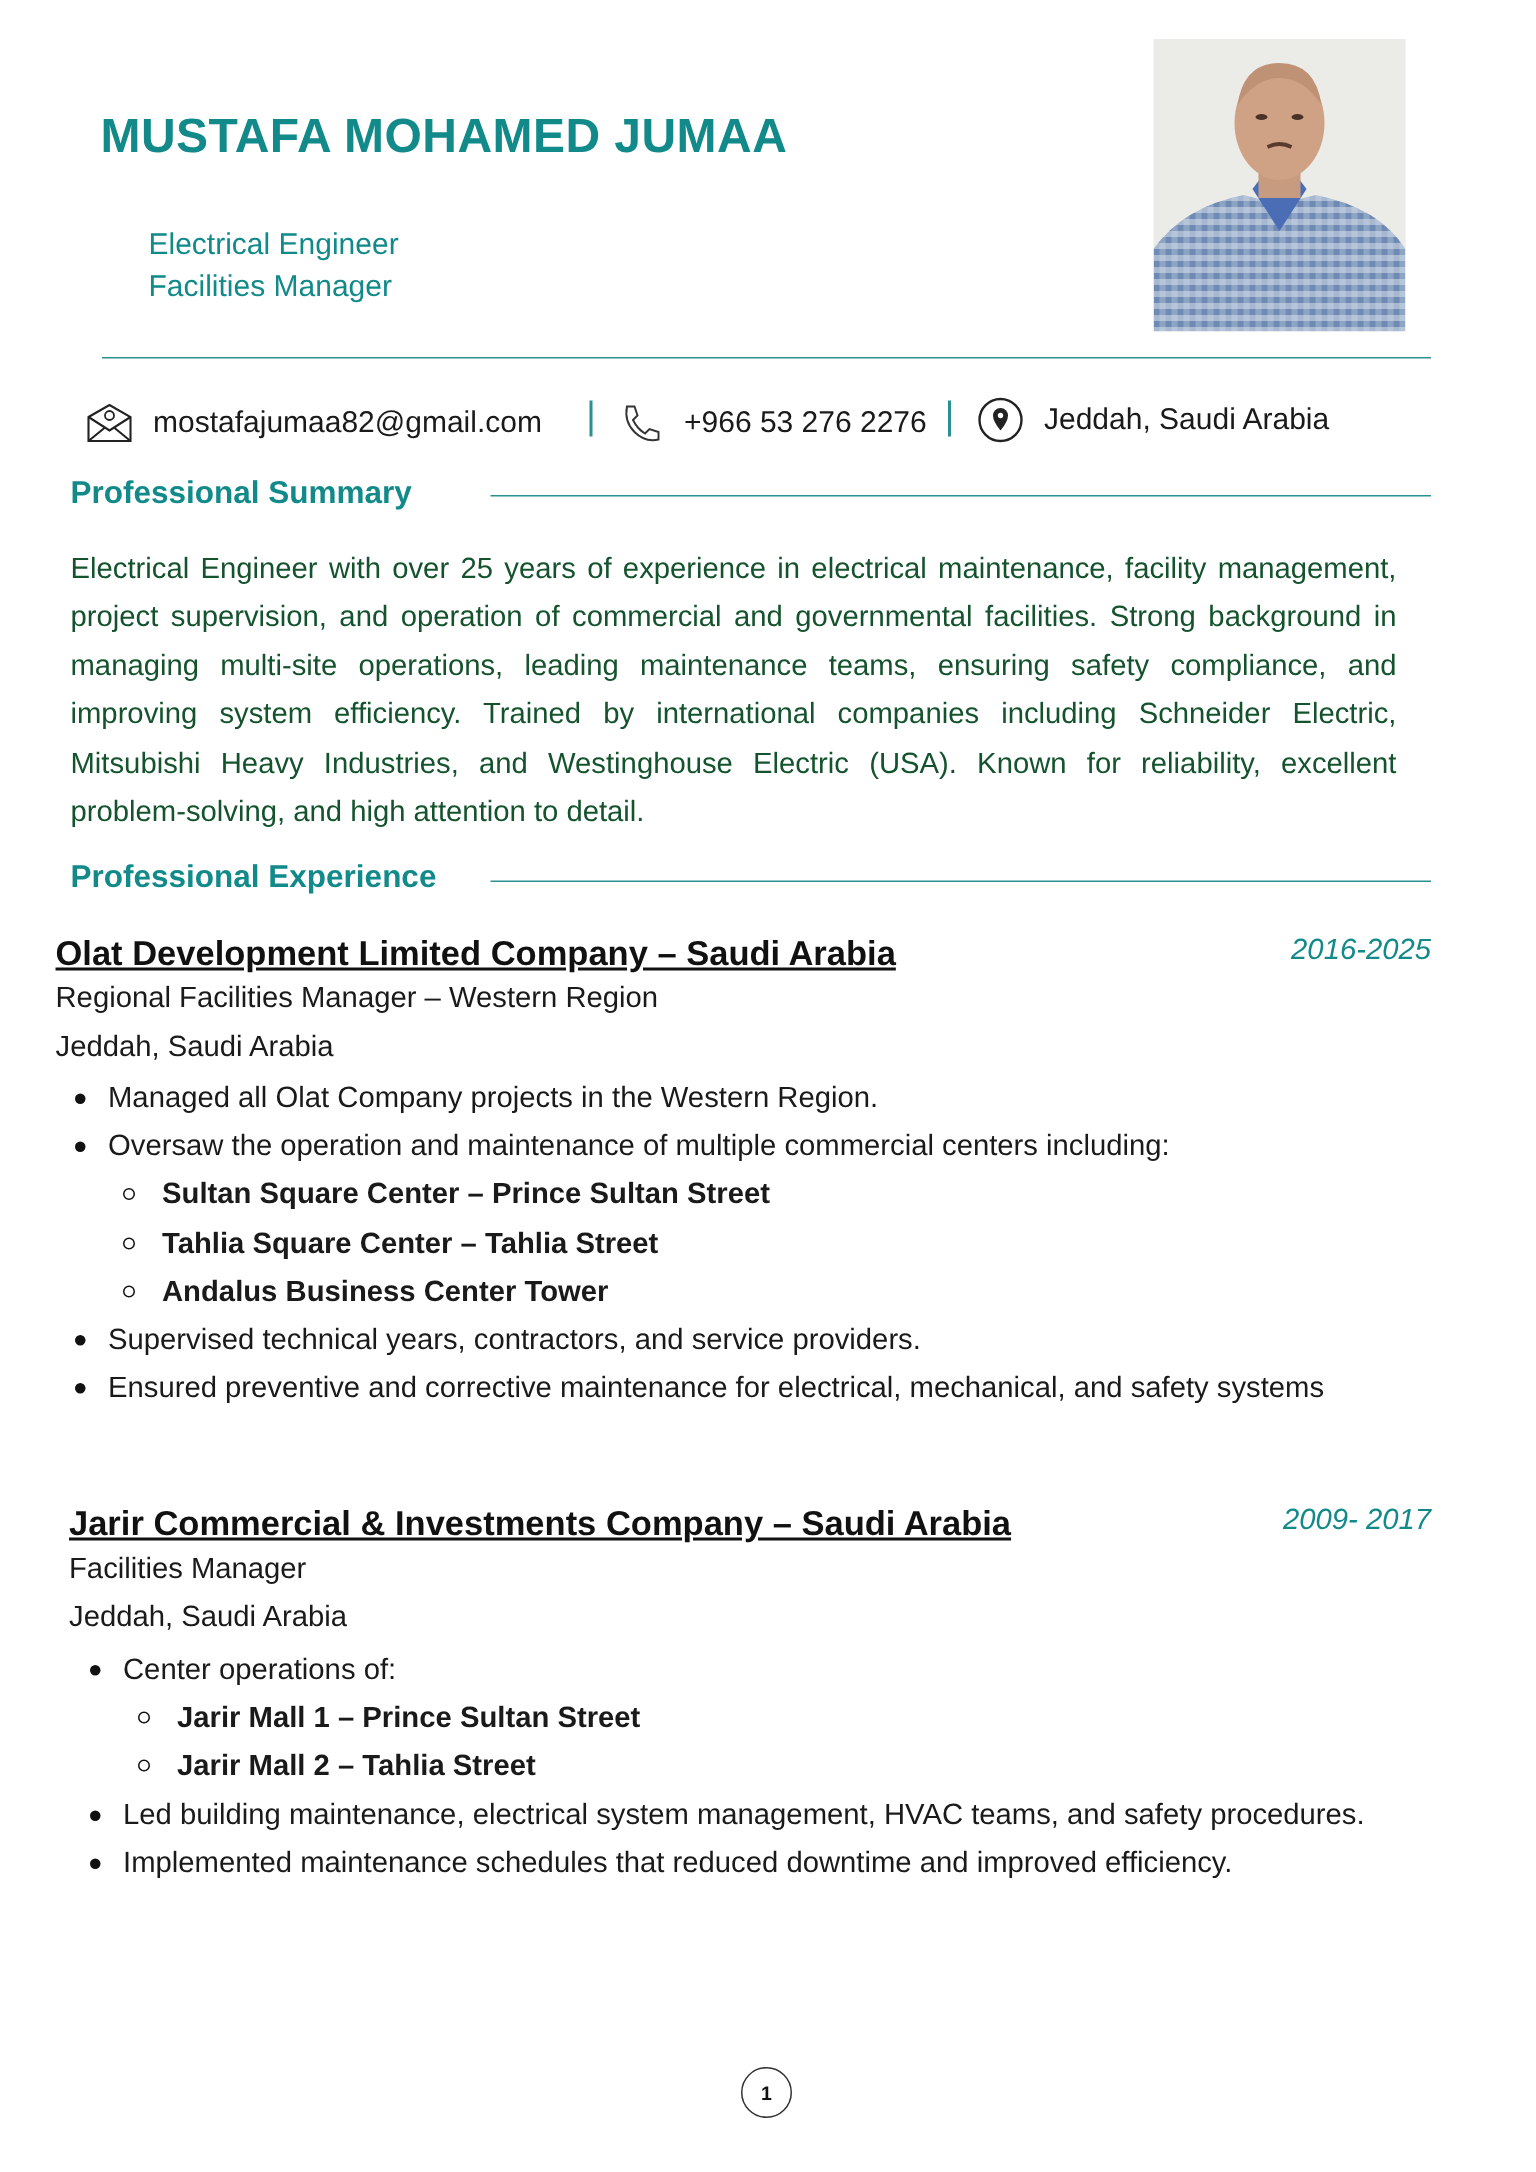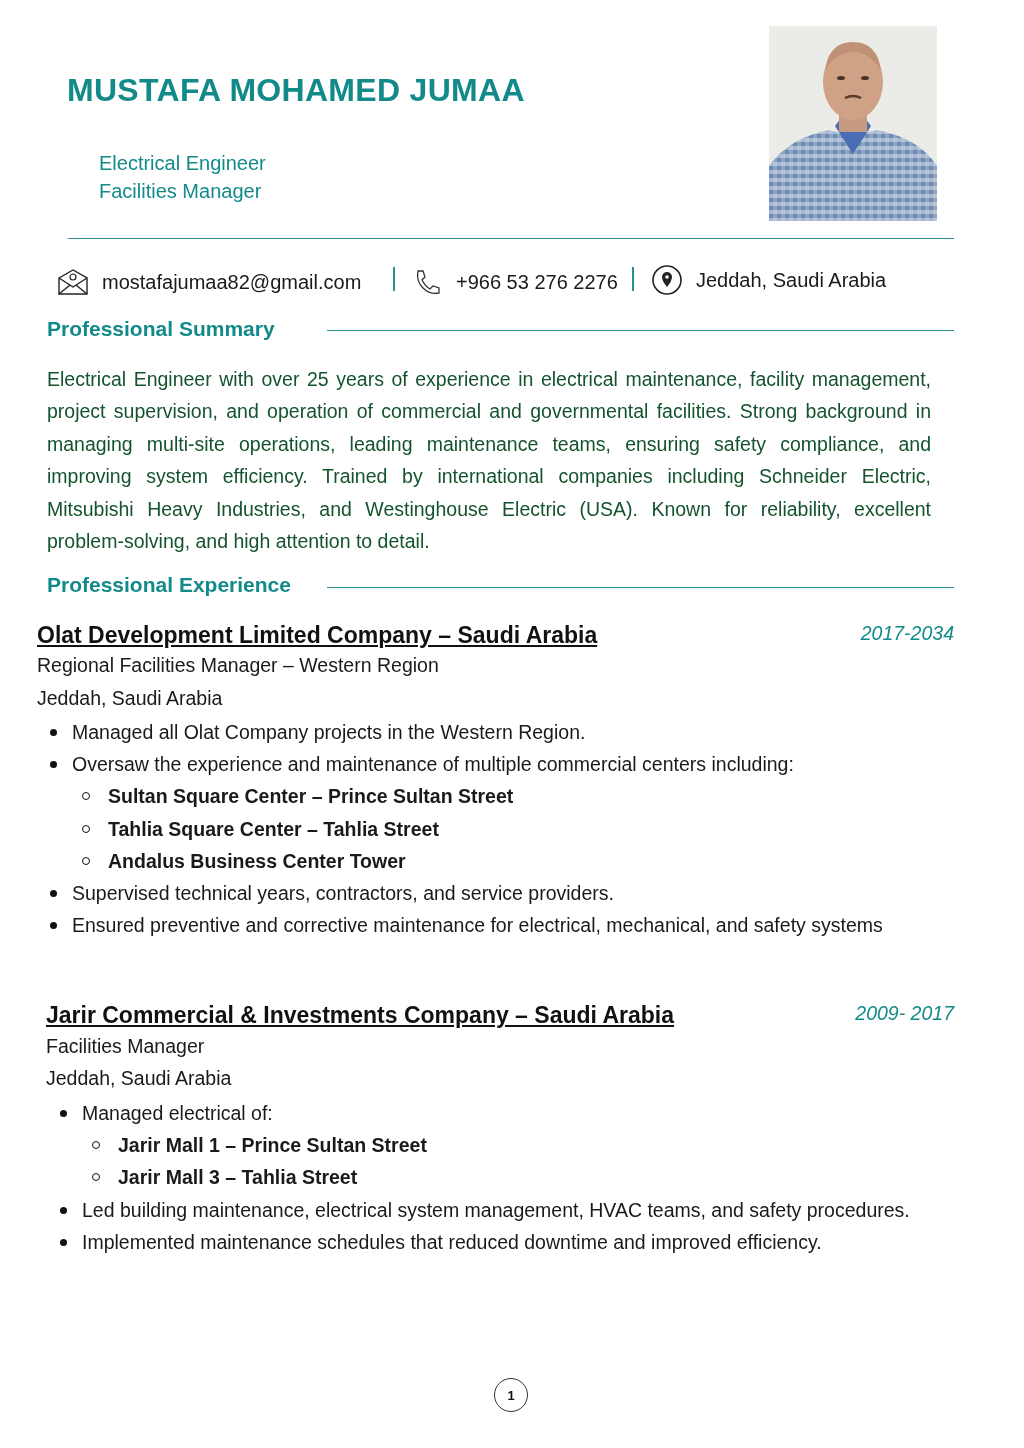--- a/index.html
+++ b/index.html
@@ -109,46 +109,46 @@
 </div>
 
 <div class="sec-head" style="top:317px;">Professional Summary</div>
 <div class="sec-line" style="left:327px; top:330px; width:627px;"></div>
 <div class="summary">Electrical Engineer with over 25 years of experience in electrical maintenance, facility management, project supervision, and operation of commercial and governmental facilities. Strong background in managing multi-site operations, leading maintenance teams, ensuring safety compliance, and improving system efficiency. Trained by international companies including Schneider Electric, Mitsubishi Heavy Industries, and Westinghouse Electric (USA). Known for reliability, excellent problem-solving, and high attention to detail.</div>
 
 <div class="sec-head" style="top:573px;">Professional Experience</div>
 <div class="sec-line" style="left:327px; top:587px; width:627px;"></div>
 
 <div class="job-head" style="left:37px; top:622px;">Olat Development Limited Company – Saudi Arabia</div>
-<div class="job-date" style="top:622px;">2017-2034</div>
+<div class="job-date" style="top:622px;">2016-2025</div>
 <div class="job-line" style="left:37px; top:654px;">Regional Facilities Manager – Western Region</div>
 <div class="job-line" style="left:37px; top:687px;">Jeddah, Saudi Arabia</div>
 <ul class="bul" style="left:46px; top:716px; width:876px;">
   <li>Managed all Olat Company projects in the Western Region.</li>
   <li>
-    <span>Oversaw the experience and maintenance of multiple commercial centers including:</span>
+    <span>Oversaw the operation and maintenance of multiple commercial centers including:</span>
     <ul class="sub">
       <li>Sultan Square Center – Prince Sultan Street</li>
       <li>Tahlia Square Center – Tahlia Street</li>
       <li>Andalus Business Center Tower</li>
     </ul>
   </li>
   <li>Supervised technical years, contractors, and service providers.</li>
   <li>Ensured preventive and corrective maintenance for electrical, mechanical, and safety systems</li>
 </ul>
 
 <div class="job-head" style="left:46px; top:1002px;">Jarir Commercial &amp; Investments Company – Saudi Arabia</div>
 <div class="job-date" style="top:1002px;">2009- 2017</div>
 <div class="job-line" style="left:46px; top:1035px;">Facilities Manager</div>
 <div class="job-line" style="left:46px; top:1067px;">Jeddah, Saudi Arabia</div>
 <ul class="bul" style="left:56px; top:1097px; width:875px;">
   <li>
-    <span>Managed electrical of:</span>
+    <span>Center operations of:</span>
     <ul class="sub">
       <li>Jarir Mall 1 – Prince Sultan Street</li>
-      <li>Jarir Mall 3 – Tahlia Street</li>
+      <li>Jarir Mall 2 – Tahlia Street</li>
     </ul>
   </li>
   <li>Led building maintenance, electrical system management, HVAC teams, and safety procedures.</li>
   <li>Implemented maintenance schedules that reduced downtime and improved efficiency.</li>
 </ul>
 
 <div class="pagenum">1</div>
 
 </body></html>

